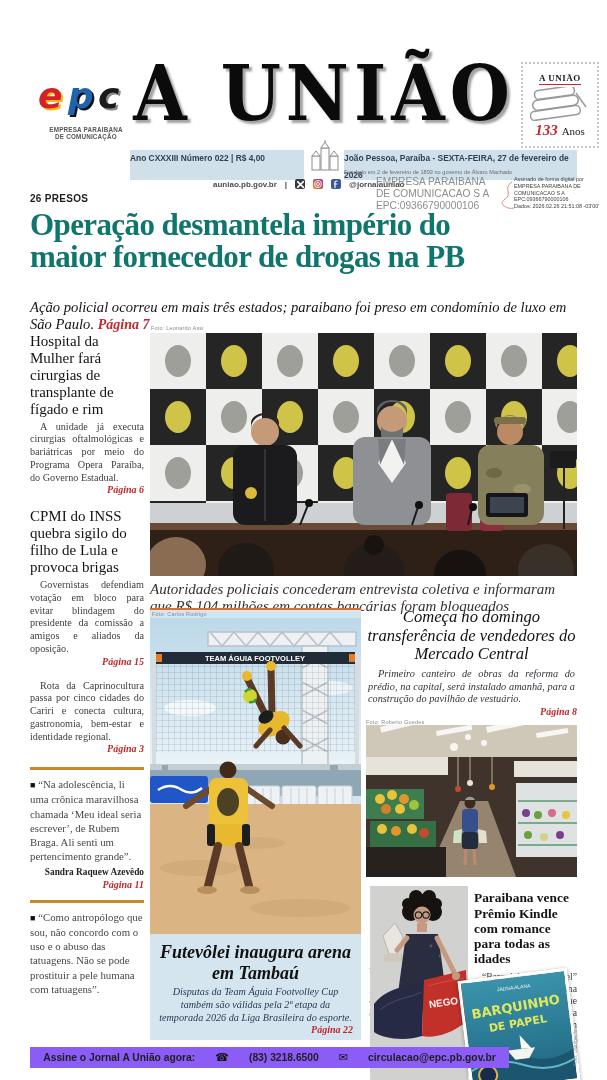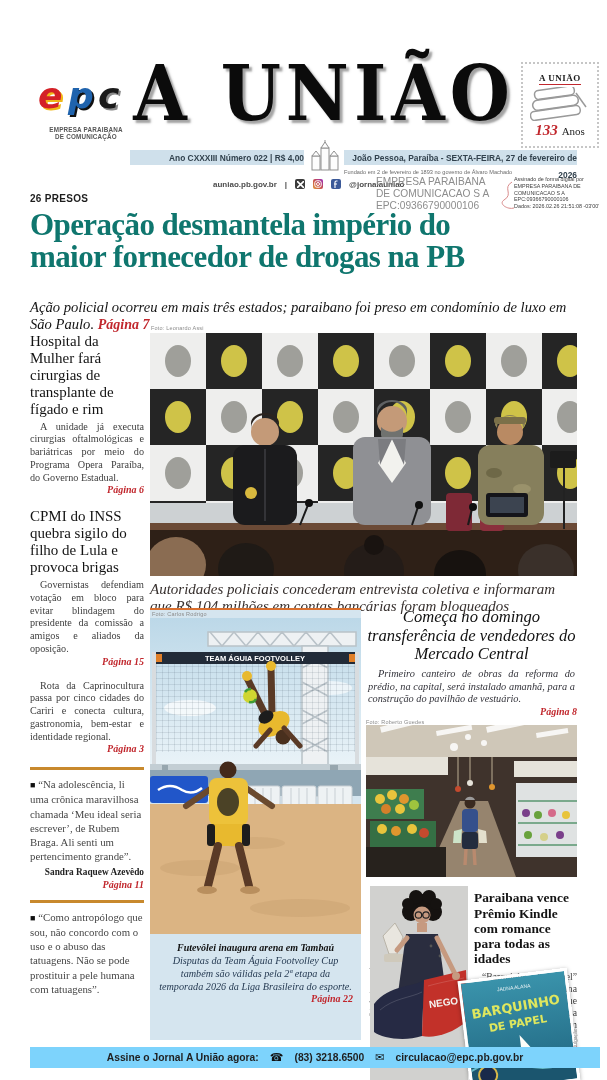--- a/index.html
+++ b/index.html
@@ -14,21 +14,21 @@
   .masthead{left:130px;top:54px;width:388px;text-align:center;font-family:"DejaVu Serif",serif;
             font-weight:bold;font-size:69px;letter-spacing:5px;color:#0b0b0b;line-height:1;
             transform:scaleY(1.12);transform-origin:top center;
             text-shadow:3px 3px 2px rgba(70,70,70,.5);}
   .stamp{left:521px;top:62px;width:78px;height:86px;background:#fff;border:2px dotted #c6c6c6;
          box-sizing:border-box;padding:3px 4px;text-align:center;}
   .stamp-title{font-family:"Liberation Serif",serif;font-weight:bold;font-size:9px;letter-spacing:.5px;color:#1a1a1a;border-bottom:1.5px solid #c1272d;display:inline-block;padding-bottom:1px;}
   .stamp-press{display:block;margin:2px auto 0;}
   .stamp-num{color:#c1272d;font-size:15px;font-weight:bold;font-style:italic;line-height:.9;}
   .stamp-anos{font-size:11px;color:#222;line-height:.9;}
-  .strip{background:#cfe0eb;height:15px;line-height:17px;text-align:right;
+  .strip{background:#cfe0eb;height:30px;line-height:17px;text-align:left;
          font-family:"Liberation Sans",sans-serif;font-weight:bold;font-size:8.4px;color:#31414d;}
   .founded{font-family:"Liberation Sans",sans-serif;font-size:5.6px;color:#6b6b6b;}
   .social-line{font-family:"Liberation Sans",sans-serif;font-weight:bold;font-size:8px;color:#4c4c4c;
                display:flex;align-items:center;gap:8px;}
   .sq-icon{width:10px;height:10px;border-radius:2px;display:inline-flex;align-items:center;justify-content:center;
            color:#fff;font-family:"Liberation Sans",sans-serif;font-weight:bold;font-size:7.5px;line-height:1;}
   .icon-x{background:#3c3c3c;}
   .icon-ig{background:linear-gradient(45deg,#e09b3d,#c74c4d,#962fbf);}
   .icon-fb{background:#3b5998;}
   .company{font-family:"Liberation Sans",sans-serif;font-size:10.2px;color:#8d8d8d;line-height:1.18;white-space:pre-line;}
@@ -43,34 +43,34 @@
   .lstory{margin-bottom:13px;}
   .lstory h3{margin:0 0 3px;font-weight:normal;font-size:15px;line-height:1.13;color:#131313;}
   .lstory p{margin:0;font-size:10.2px;line-height:1.25;color:#3d3d3d;text-align:justify;text-indent:10px;}
   .goldrule{border:0;border-top:3px solid #c8892d;margin:9px 0 7px;}
   .quote{font-size:10.8px;line-height:1.32;color:#474747;margin:0;}
   .quote .bullet{color:#111;font-size:9px;}
   .qauthor{display:block;text-align:right;font-weight:bold;font-size:9.3px;color:#222;margin-top:2px;}
   
   .sports{left:150px;top:608px;width:211px;height:432px;background:#d5e5ef;box-sizing:border-box;}
   .sports .topbar{height:2px;background:#d96f2e;}
-  .sports h2{margin:4px 6px 2px;font-weight:bold;font-style:italic;font-size:10px;text-align:center;color:#101010;}
+  .sports h2{margin:4px 6px 2px;font-weight:bold;font-style:italic;font-size:18px;text-align:center;color:#101010;}
   .sports p{margin:0 8px;font-style:italic;font-size:10.2px;line-height:1.25;color:#253a52;text-align:center;}
   
   .rcol{left:366px;top:608px;width:211px;}
   .rcol h2{margin:0;font-style:italic;font-size:16.6px;line-height:1.12;text-align:center;color:#101010;font-weight:normal;}
   .rcol .mbody{margin:4px 2px 0;font-style:italic;font-size:10.3px;line-height:1.25;color:#33333a;text-align:justify;text-indent:10px;}
   .kstory h3{margin:0 0 4px;font-weight:bold;font-size:13.4px;line-height:1.14;color:#131313;}
   .kstory p{margin:0;font-size:9.7px;line-height:1.25;color:#3d3d3d;text-align:justify;text-indent:8px;}
   .vcredit{font-family:"Liberation Sans",sans-serif;font-size:5px;color:#8b8b8b;
            transform:rotate(-90deg);transform-origin:left top;white-space:nowrap;}
   .book{border:3px solid #fff;box-shadow:0 1px 4px rgba(0,0,0,.35);transform:rotate(-7deg);}
   
-  .footer{left:30px;top:1047px;width:570px;height:21px;background:#7dd3fc;display:flex;align-items:center;
-          justify-content:center;gap:11px;font-family:"Liberation Sans",sans-serif;font-weight:bold;
+  .footer{left:30px;top:1047px;width:479px;height:21px;background:#8b5cf6;display:flex;align-items:center;
+          justify-content:center;gap:20px;font-family:"Liberation Sans",sans-serif;font-weight:bold;
           font-size:10.3px;color:#1f1f1f;}
   .glyph{font-family:"DejaVu Sans",sans-serif;font-size:11px;color:#111;}
 </style>
 </head>
 <body>
 
 <div class="abs" style="left:36px;top:74px;width:100px;">
   <svg width="100" height="48" viewBox="0 0 100 48">
     <text x="4" y="36" font-family="DejaVu Sans" font-size="36" font-weight="bold" font-style="italic" fill="#f0b818">e</text>
     <text x="2" y="34" font-family="DejaVu Sans" font-size="36" font-weight="bold" font-style="italic" fill="#d42127">e</text>

